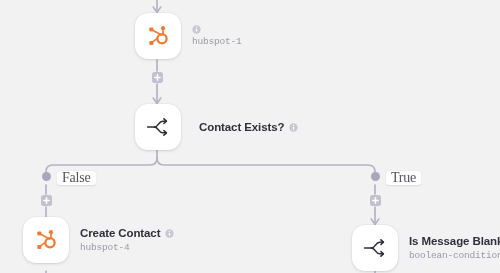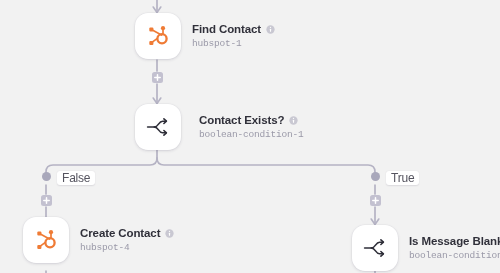--- a/index.html
+++ b/index.html
@@ -75,22 +75,22 @@
     flex: none;
     display: block;
   }
 
   
   .branch-label {
     position: absolute;
     background: #ffffff;
     border-radius: 3px;
     padding: 2px 5px 2px 5px;
-    font-family: Liberation Sans, sans-serif;
-    font-size: 12px;
+    font-family: Liberation Serif, serif;
+    font-size: 14px;
     color: #55545f;
     line-height: 10px;
     box-shadow: 0 0.5px 1.5px rgba(60,55,85,0.13);
     letter-spacing: -0.2px;
   }
 
   
   .plus-btn {
     position: absolute;
     width: 11px;
@@ -184,21 +184,20 @@
         <path d="M6.6,19.6 L12.0,15.6" stroke="#ef7b35" stroke-width="1.7" stroke-linecap="round" fill="none"></path>
         <path d="M18.0,6.2 L18.0,11.3" stroke="#ef7b35" stroke-width="1.7" stroke-linecap="round" fill="none"></path>
         <circle cx="17.0" cy="15.7" r="4.6" fill="none" stroke="#ef7b35" stroke-width="2.3"></circle>
         <rect x="4.3" y="4.5" width="4.1" height="4.1" rx="1.1" fill="#ef7b35"></rect>
         <rect x="4.3" y="17.9" width="4.1" height="4.1" rx="1.1" fill="#ef7b35"></rect>
         <circle cx="18.0" cy="5.2" r="2.1" fill="#ef7b35"></circle>
       </svg>
     </div>
     <div class="node-text">
       <div class="node-title-row">
-        <span class="node-title">Find Contact</span>
         <svg class="info-icon" viewBox="0 0 10 10">
           <circle cx="5" cy="5" r="4.6" fill="#c9c8d2"></circle>
           <rect x="4.35" y="4.1" width="1.3" height="3.5" rx="0.6" fill="#ffffff"></rect>
           <circle cx="5" cy="2.6" r="0.78" fill="#ffffff"></circle>
         </svg>
       </div>
       <div class="node-sub">hubspot-1</div>
     </div>
   </div>
 
@@ -216,21 +215,20 @@
     </div>
     <div class="node-text">
       <div class="node-title-row">
         <span class="node-title">Contact Exists?</span>
         <svg class="info-icon" viewBox="0 0 10 10">
           <circle cx="5" cy="5" r="4.6" fill="#c9c8d2"></circle>
           <rect x="4.35" y="4.1" width="1.3" height="3.5" rx="0.6" fill="#ffffff"></rect>
           <circle cx="5" cy="2.6" r="0.78" fill="#ffffff"></circle>
         </svg>
       </div>
-      <div class="node-sub">boolean-condition-1</div>
     </div>
   </div>
 
   <div class="node" style="left:23px; top:217px;">
     <div class="node-card">
       <svg width="26" height="26" viewBox="0 0 26 26">
         <path d="M6.4,6.6 L16.5,12.0" stroke="#ef7b35" stroke-width="1.7" stroke-linecap="round" fill="none"></path>
         <path d="M6.6,19.6 L12.0,15.6" stroke="#ef7b35" stroke-width="1.7" stroke-linecap="round" fill="none"></path>
         <path d="M18.0,6.2 L18.0,11.3" stroke="#ef7b35" stroke-width="1.7" stroke-linecap="round" fill="none"></path>
         <circle cx="17.0" cy="15.7" r="4.6" fill="none" stroke="#ef7b35" stroke-width="2.3"></circle>

